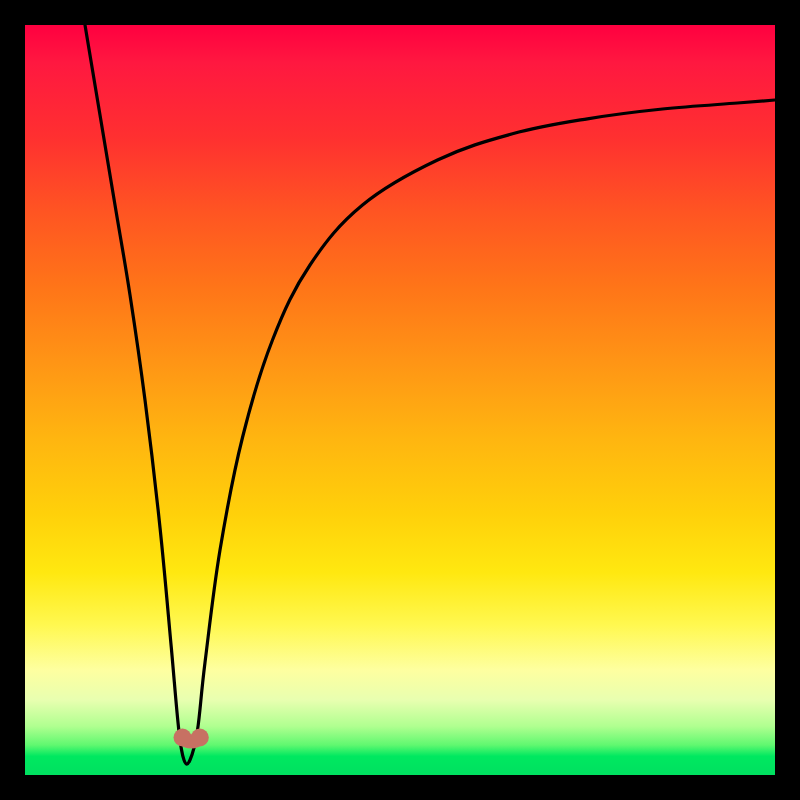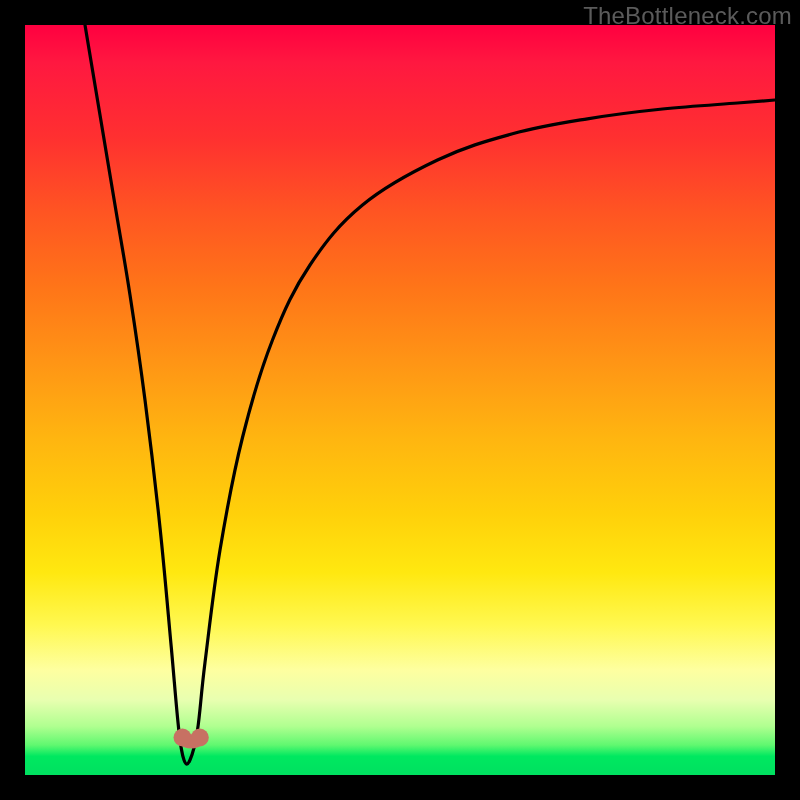--- a/index.html
+++ b/index.html
@@ -60,21 +60,20 @@
     font-size: 24px;
     font-weight: 400;
     letter-spacing: 0.2px;
     user-select: none;
   }
 </style>
 </head>
 <body>
 
 <div class="frame">
-  <div class="watermark">TheBottleneck.com</div>
   <div class="plot">
     <div class="gradient"></div>
     <svg class="curve" viewBox="0 0 750 750" preserveAspectRatio="none">
       <path id="curve-path" fill="none" stroke="#000" stroke-width="3.2" stroke-linecap="round" stroke-linejoin="round" d="M60 0 C 62.7 16.2, 69.6 57.6, 75.0 90.0 C 80.4 122.4, 84.6 147.6, 90.0 180.0 C 95.4 212.4, 99.6 234.9, 105.0 270.0 C 110.4 305.1, 114.6 333.2, 120.0 375.0 C 125.4 416.8, 130.3 457.9, 135.0 502.5 C 139.7 547.0, 142.9 586.0, 146.3 622.5 C 149.6 659.0, 151.5 684.8, 153.8 705.0 C 156.0 725.3, 157.0 729.6, 159.0 735.0 C 161.0 740.4, 162.6 740.4, 165.0 735.0 C 167.4 729.6, 169.8 722.5, 172.5 705.0 C 175.2 687.5, 175.9 669.9, 180.0 637.5 C 184.1 605.1, 188.3 565.5, 195.0 525.0 C 201.8 484.5, 208.0 450.3, 217.5 412.5 C 226.9 374.7, 235.3 346.1, 247.5 315.0 C 259.6 284.0, 268.8 264.3, 285.0 240.0 C 301.2 215.7, 314.6 198.9, 337.5 180.0 C 360.4 161.1, 385.5 147.8, 412.5 135.0 C 439.5 122.2, 460.5 116.2, 487.5 108.8 C 514.5 101.3, 535.5 98.2, 562.5 93.8 C 589.5 89.3, 610.5 86.8, 637.5 84.0 C 664.5 81.2, 692.3 79.6, 712.5 78.0 C 732.8 76.4, 743.3 75.5, 750.0 75.0"></path>
       <path id="valley-path" fill="none" stroke="#c77163" stroke-width="14" stroke-linecap="round" d="M 157.5 712.5 Q 166.1 720.5 174.8 712.5"></path>
       <circle id="marker-0" fill="#c77163" cx="157.5" cy="712.5" r="9"></circle>
       <circle id="marker-1" fill="#c77163" cx="174.8" cy="712.5" r="9"></circle>
     </svg>
   </div>
 </div>

